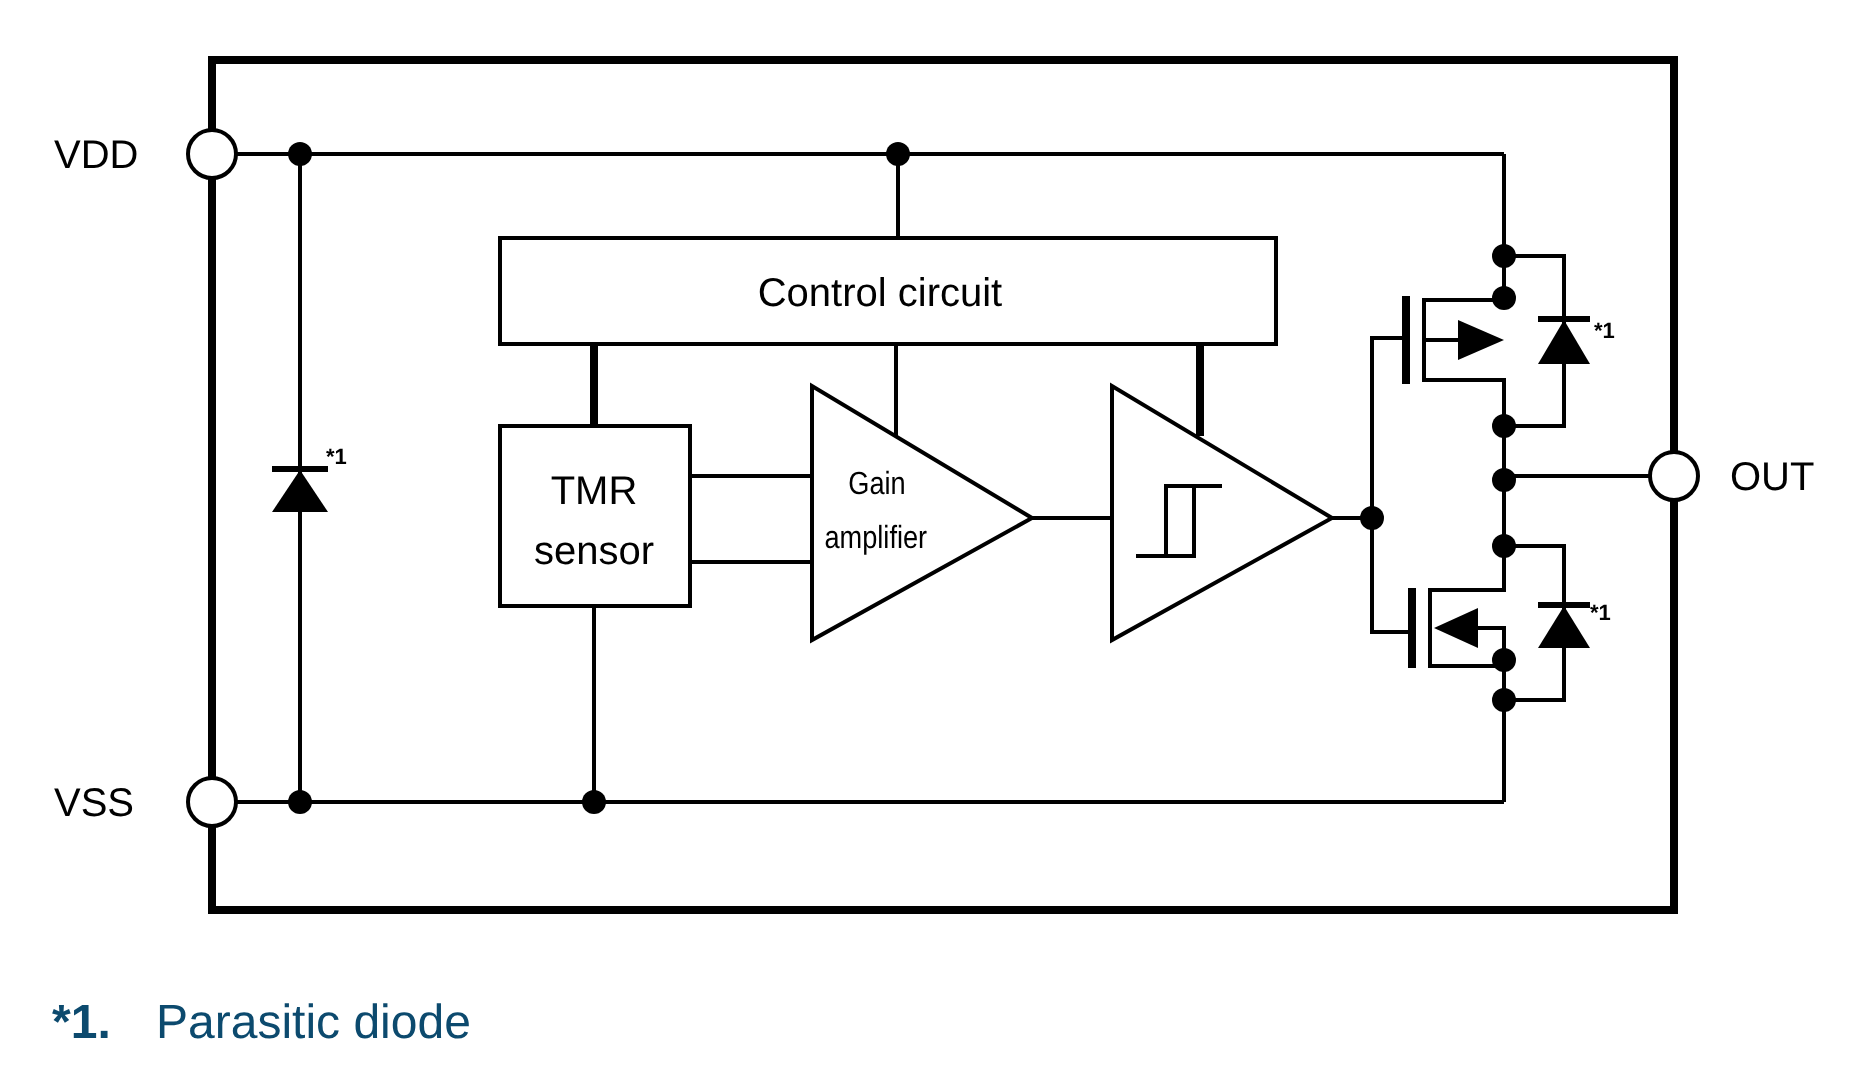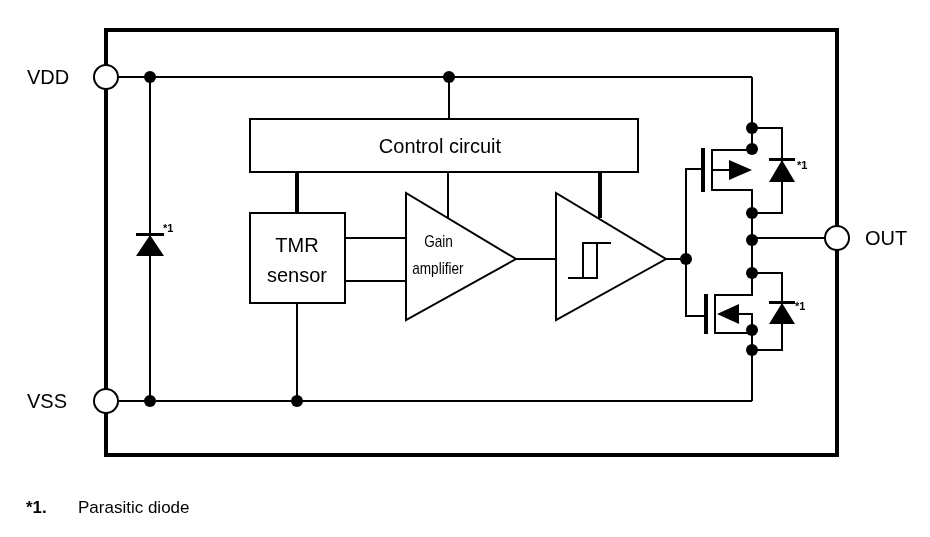--- a/index.html
+++ b/index.html
@@ -3,21 +3,21 @@
 <meta charset="utf-8">
 <style>
   html, body { margin: 0; padding: 0; background: #ffffff; }
   body { width: 930px; height: 537px; position: relative; overflow: hidden; font-family: "Liberation Sans", sans-serif; }
   svg { position: absolute; left: 0; top: 0; }
   .lbl { font-family: "Liberation Sans", sans-serif; fill: #000; }
   .pin-label { font-size: 20px; }
   .block-label { font-size: 20px; }
   .small-label { font-size: 16px; }
   .note-mark { font-size: 11px; font-weight: bold; }
-  .footnote { position: absolute; left: 26px; top: 498px; font-size: 17px; color: #000000; }
+  .footnote { position: absolute; left: 26px; top: 498px; font-size: 24px; color: #0c4a6e; }
   .footnote .num { font-weight: bold; display: inline-block; width: 52px; }
 </style>
 </head>
 <body>
 
 <svg width="930" height="537" viewBox="0 0 930 537">
 
   <rect x="106" y="30" width="731" height="425" fill="none" stroke="#000" stroke-width="4"></rect>
 
   <line x1="118" y1="77" x2="752" y2="77" stroke="#000" stroke-width="2"></line>

